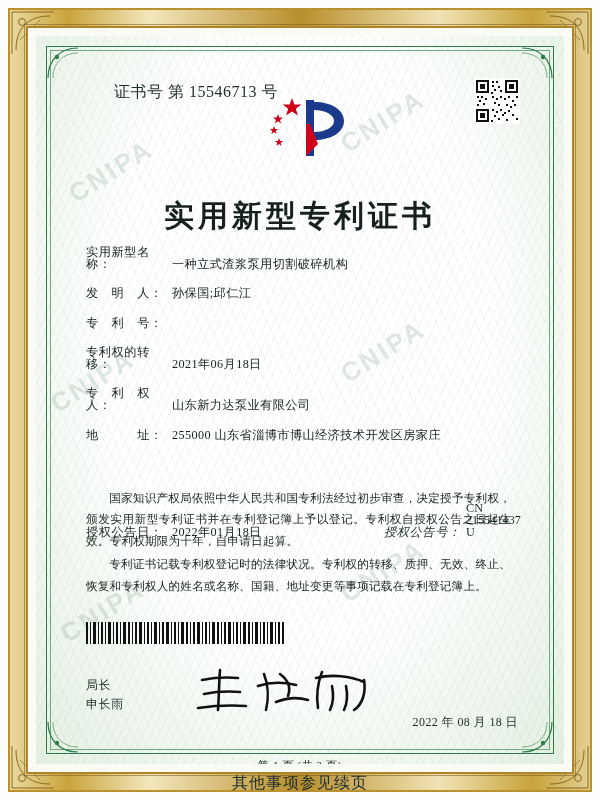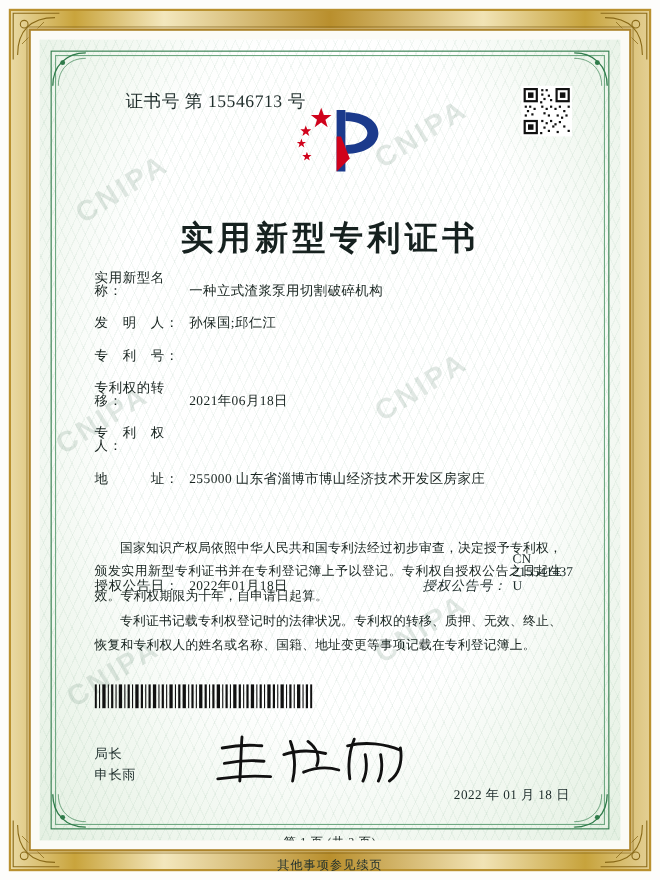--- a/index.html
+++ b/index.html
@@ -130,21 +130,21 @@
   .date{
     position:absolute;right:46px;top:678px;font-size:12px;letter-spacing:.4px;
   }
   .pageno{
     position:absolute;left:0;right:0;top:722px;text-align:center;
     font-size:11px;color:#17231f;letter-spacing:.6px;
   }
 
   .footnote{
     position:absolute;left:0;right:0;bottom:6px;text-align:center;
-    font-size:11px;color:#20302d;letter-spacing:1px;
+    font-size:16px;color:#20302d;letter-spacing:1px;
   }
 </style>
 </head>
 <body>
 
 <div class="page">
 
   <div class="frame-outer">
     <div class="frame-mid"></div>
   </div>
@@ -313,20 +313,21 @@
         </div>
         <div class="row">
           <div class="lbl">专　利　号：</div>
         </div>
         <div class="row">
           <div class="lbl">专利权的转移：</div>
           <div class="val">2021年06月18日</div>
         </div>
         <div class="row">
           <div class="lbl">专　利　权　人：</div>
+          <div class="val">山东新力达泵业有限公司</div>
         </div>
         <div class="row">
           <div class="lbl">地　　　址：</div>
           <div class="val">255000  山东省淄博市博山经济技术开发区房家庄</div>
         </div>
         <div class="row two">
           <div class="lbl">授权公告日：</div>
           <div class="val">2022年01月18日</div>
           <div class="lbl2">授权公告号：</div>
           <div class="val2">CN 215541437 U</div>
@@ -415,20 +416,20 @@
             <path d="M84 38 C94 34, 106 33, 116 36"></path>
             <path d="M130 8 C126 18, 124 30, 126 44"></path>
             <path d="M124 14 C140 10, 158 12, 172 18"></path>
             <path d="M172 16 C174 28, 171 40, 162 46"></path>
             <path d="M140 22 C142 32, 141 40, 138 46"></path>
             <path d="M154 22 C156 32, 155 40, 152 46"></path>
           </g>
         </svg>
       </div>
 
-      <div class="date">2022 年 01 月 18 日</div>
+      <div class="date">2022 年 08 月 18 日</div>
 
       <div class="pageno">第 1 页 (共 2 页)</div>
     </div>
   </div>
 
   <div class="footnote">其他事项参见续页</div>
 </div>
 
 </body></html>

